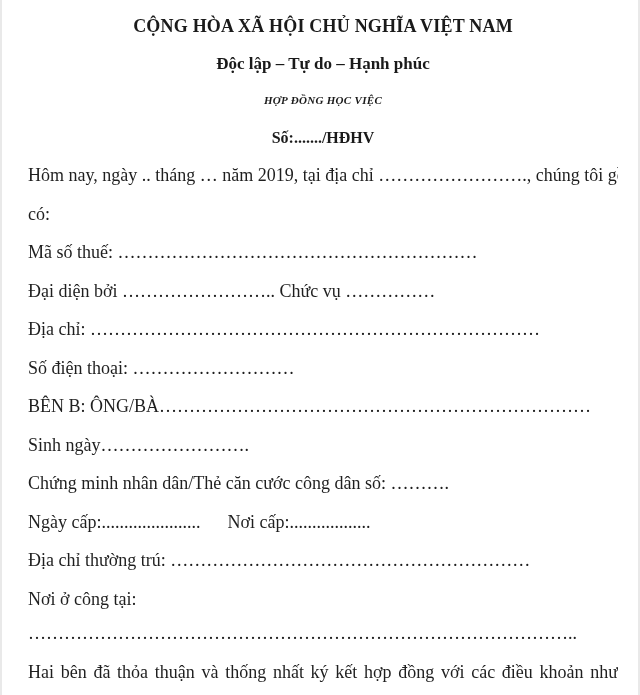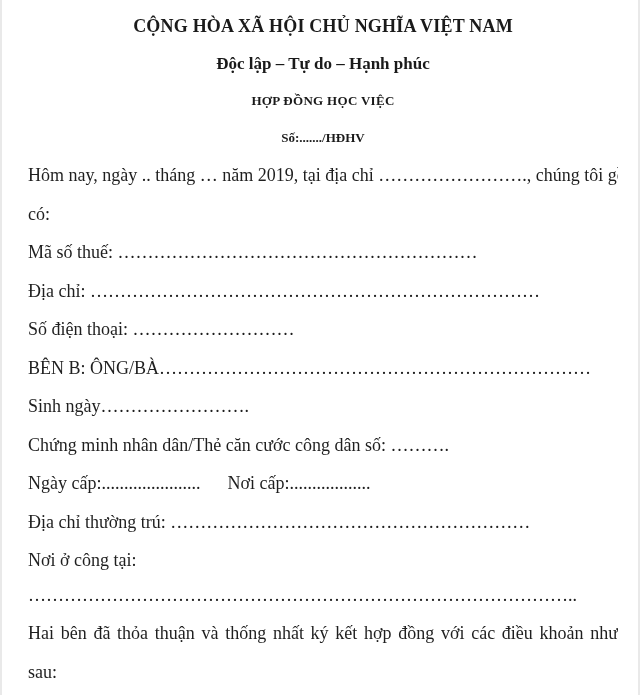--- a/index.html
+++ b/index.html
@@ -20,22 +20,22 @@
   }
   .doc p { margin: 4px; }
   .hdr {
     text-align: center;
     font-weight: bold;
     line-height: 33px;
     color: #1a1a1a;
   }
   .h1 { font-size: 18px; letter-spacing: 0.2px; }
   .h2 { font-size: 17px; }
-  .h3 { font-size: 13px; letter-spacing: 0.3px; }
-  .h4 { font-size: 13px; }
+  .h3 { font-size: 11px; letter-spacing: 0.3px; font-style: italic; }
+  .h4 { font-size: 16px; }
   .b  { font-weight: bold; color: #1a1a1a; }
   
   .fill {
     text-align: justify;
     text-align-last: justify;
     white-space: nowrap;
     overflow: hidden;
   }
   .pre { white-space: pre-wrap; }
 </style>
@@ -46,20 +46,21 @@
 
   <p class="hdr h1">CỘNG HÒA XÃ HỘI CHỦ NGHĨA VIỆT NAM</p>
   <p class="hdr h2">Độc lập – Tự do – Hạnh phúc</p>
   <p class="hdr h3">HỢP ĐỒNG HỌC VIỆC</p>
   <p class="hdr h4">Số:......./HĐHV</p>
 
   <p class="fill">Hôm nay, ngày .. tháng … năm 2019, tại địa chỉ ……………………., chúng tôi gồm</p>
   <p>có:</p>
 
   <p>Mã số thuế: ……………………………………………………</p>
+  <p>Đại diện bởi …………………….. Chức vụ ……………</p>
   <p>Địa chỉ: …………………………………………………………………</p>
   <p>Số điện thoại: ………………………</p>
 
   <p>BÊN B: ÔNG/BÀ………………………………………………………………</p>
   <p>Sinh ngày…………………….</p>
   <p>Chứng minh nhân dân/Thẻ căn cước công dân số: ……….</p>
   <p class="pre">Ngày cấp:......................      Nơi cấp:..................</p>
   <p>Địa chỉ thường trú: ……………………………………………………</p>
   <p>Nơi ở công tại: ………………………………………………………………………………..</p>
 

